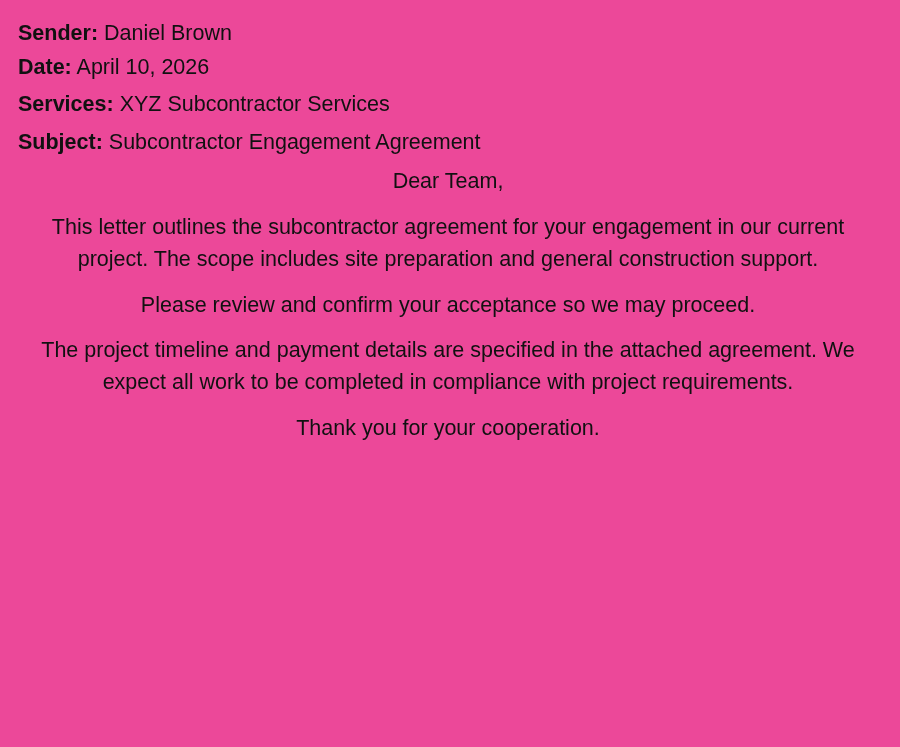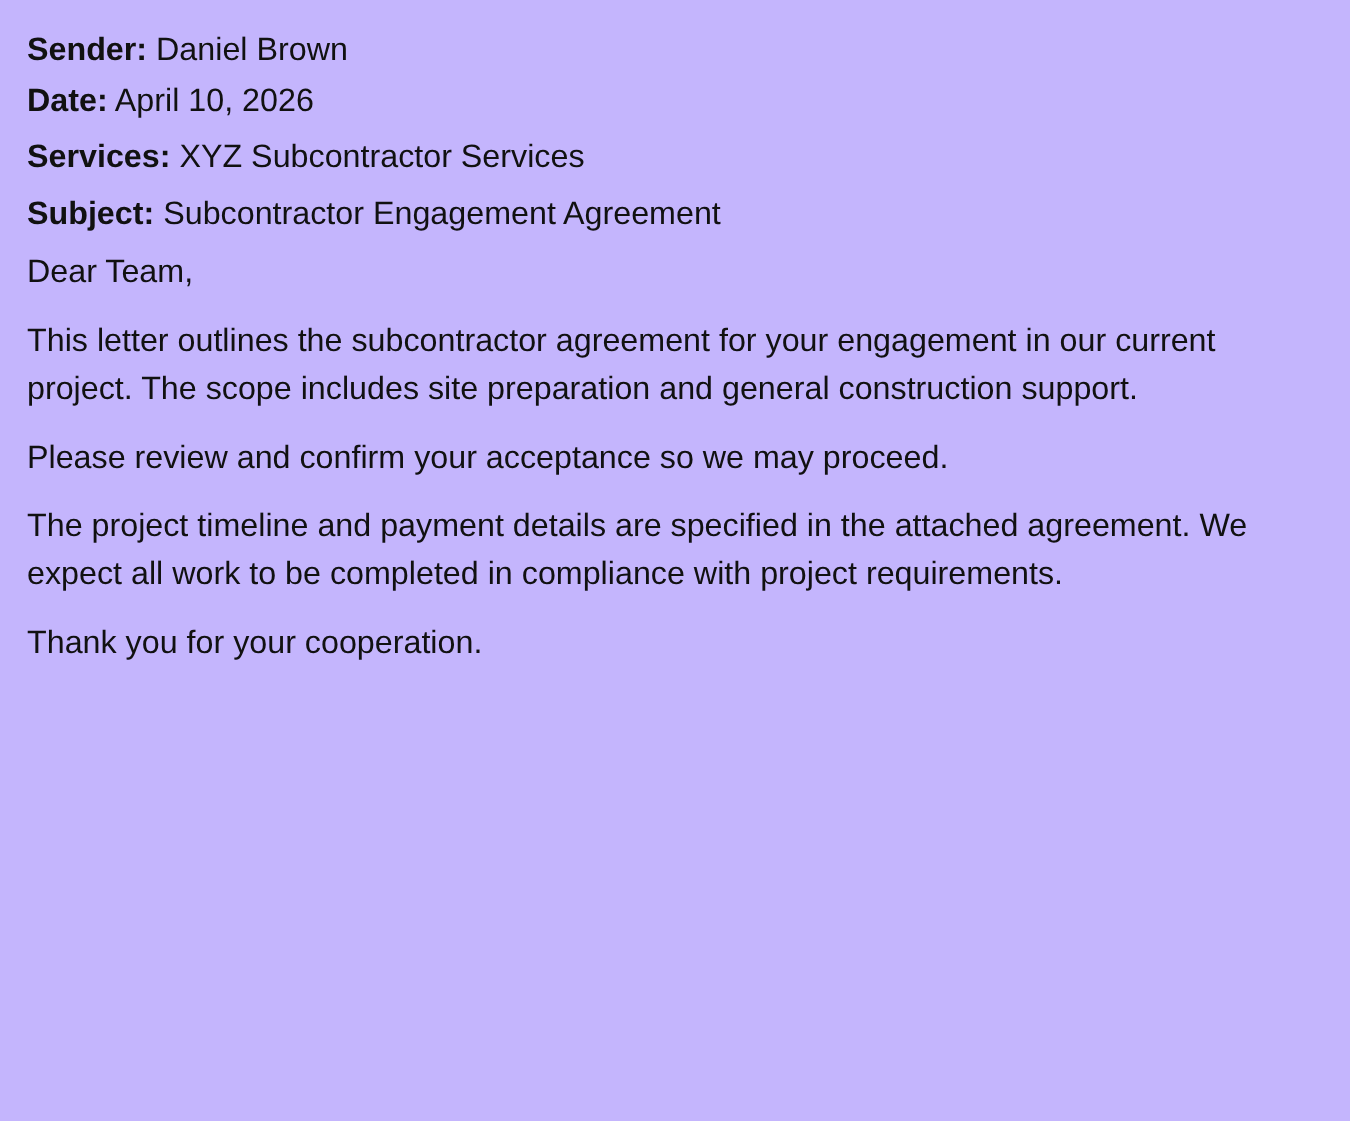--- a/index.html
+++ b/index.html
@@ -11,21 +11,21 @@
     width: 900px;
     height: 747px;
     font-family: "Liberation Serif", "DejaVu Serif", serif;
     color: #000000;
   }
   .page {
     box-sizing: border-box;
     width: 900px;
     height: 747px;
     padding: 20px 22px 10px 18px;
-    background: #c4b5fd;
+    background: #ec4899;
   }
   .letter {
     font-family: "Liberation Sans", "DejaVu Sans", sans-serif;
     font-size: 21.5px;
     line-height: 1.0;
     color: #111111;
   }
   .meta-line {
     margin: 0 0 10px 0;
     line-height: 1.28;
@@ -36,20 +36,21 @@
   .label {
     font-weight: bold;
   }
   .value {
     font-weight: normal;
   }
   .para {
     margin: 0 0 14px 0;
     line-height: 1.48;
     max-width: 868px;
+    text-align: center;
   }
   .para.gap-top {
     margin-top: 2px;
   }
   .sign-block {
     margin-top: 18px;
   }
   .sign-line {
     margin: 0 0 12px 0;
     line-height: 1.3;

